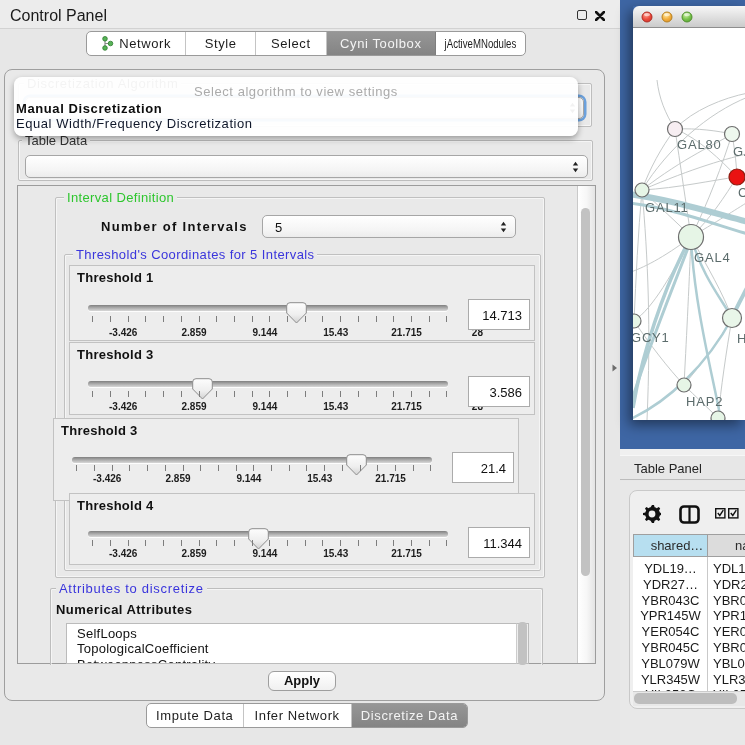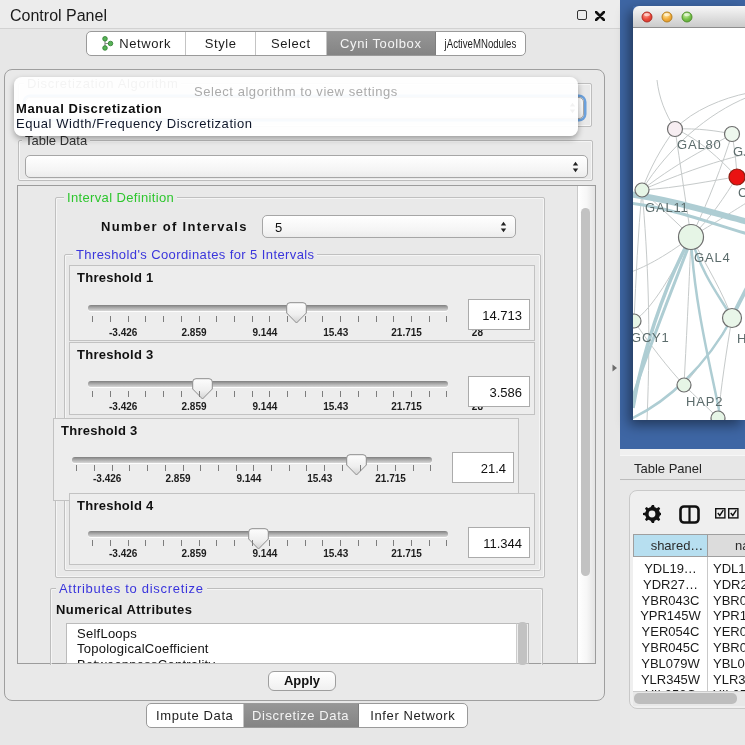--- a/index.html
+++ b/index.html
@@ -275,22 +275,22 @@
   <div style="font-size:13px;letter-spacing:0.25px;color:#111;padding:2px 0 0 10px;line-height:15.4px;">SelfLoops<br>TopologicalCoefficient<br>BetweennessCentrality</div>
 </div>
 <div class="abs" style="left:516px;top:623px;width:13px;height:41px;background:#efefef;border:1px solid #bbbbbb;border-left:1px solid #cccccc;"></div>
 <div class="abs" style="left:518px;top:622px;width:9px;height:43px;background:#c2c2c2;border-radius:4px;"></div>
 
 <div class="abs" style="left:18px;top:665px;width:578px;height:35px;background:#e9e9e9;"></div>
 <div class="abs" style="left:268px;top:671px;width:68px;height:20px;background:linear-gradient(180deg,#ffffff,#f0f0f0);border:1px solid #9e9e9e;border-radius:6px;text-align:center;font-size:13px;font-weight:600;color:#111;line-height:18px;">Apply</div>
 
 <div class="tabbar" style="left:146px;top:703px;width:322px;height:25px;">
   <div class="seg" style="width:98px;">Impute Data</div>
+  <div class="seg" style="width:110px;">Infer Network</div>
   <div class="seg sel" style="width:117px;">Discretize Data</div>
-  <div class="seg" style="width:110px;">Infer Network</div>
 </div>
 
 <svg class="abs" style="left:611px;top:364px;" width="7" height="8" viewBox="0 0 7 8">
     <path d="M1.5 0.5 L6 4 L1.5 7.5 Z" fill="#6d6d6d"></path>
   </svg>
 
 <div class="abs" style="left:620px;top:0;width:125px;height:449px;background:#3e66a4;"></div>
 <div class="abs" style="left:620px;top:449px;width:125px;height:6px;background:#f0f0f0;"></div>
 <div class="abs" style="left:633px;top:6px;width:112px;height:414px;box-shadow:-4px 5px 12px rgba(0,0,0,0.45);"></div>
 <div class="abs" style="left:633px;top:6px;width:112px;height:22px;background:linear-gradient(180deg,#f7f7f7 0%,#e3e3e3 45%,#cbcbcb 100%);border-top-left-radius:6px;border-bottom:1px solid #8e8e8e;"></div>

